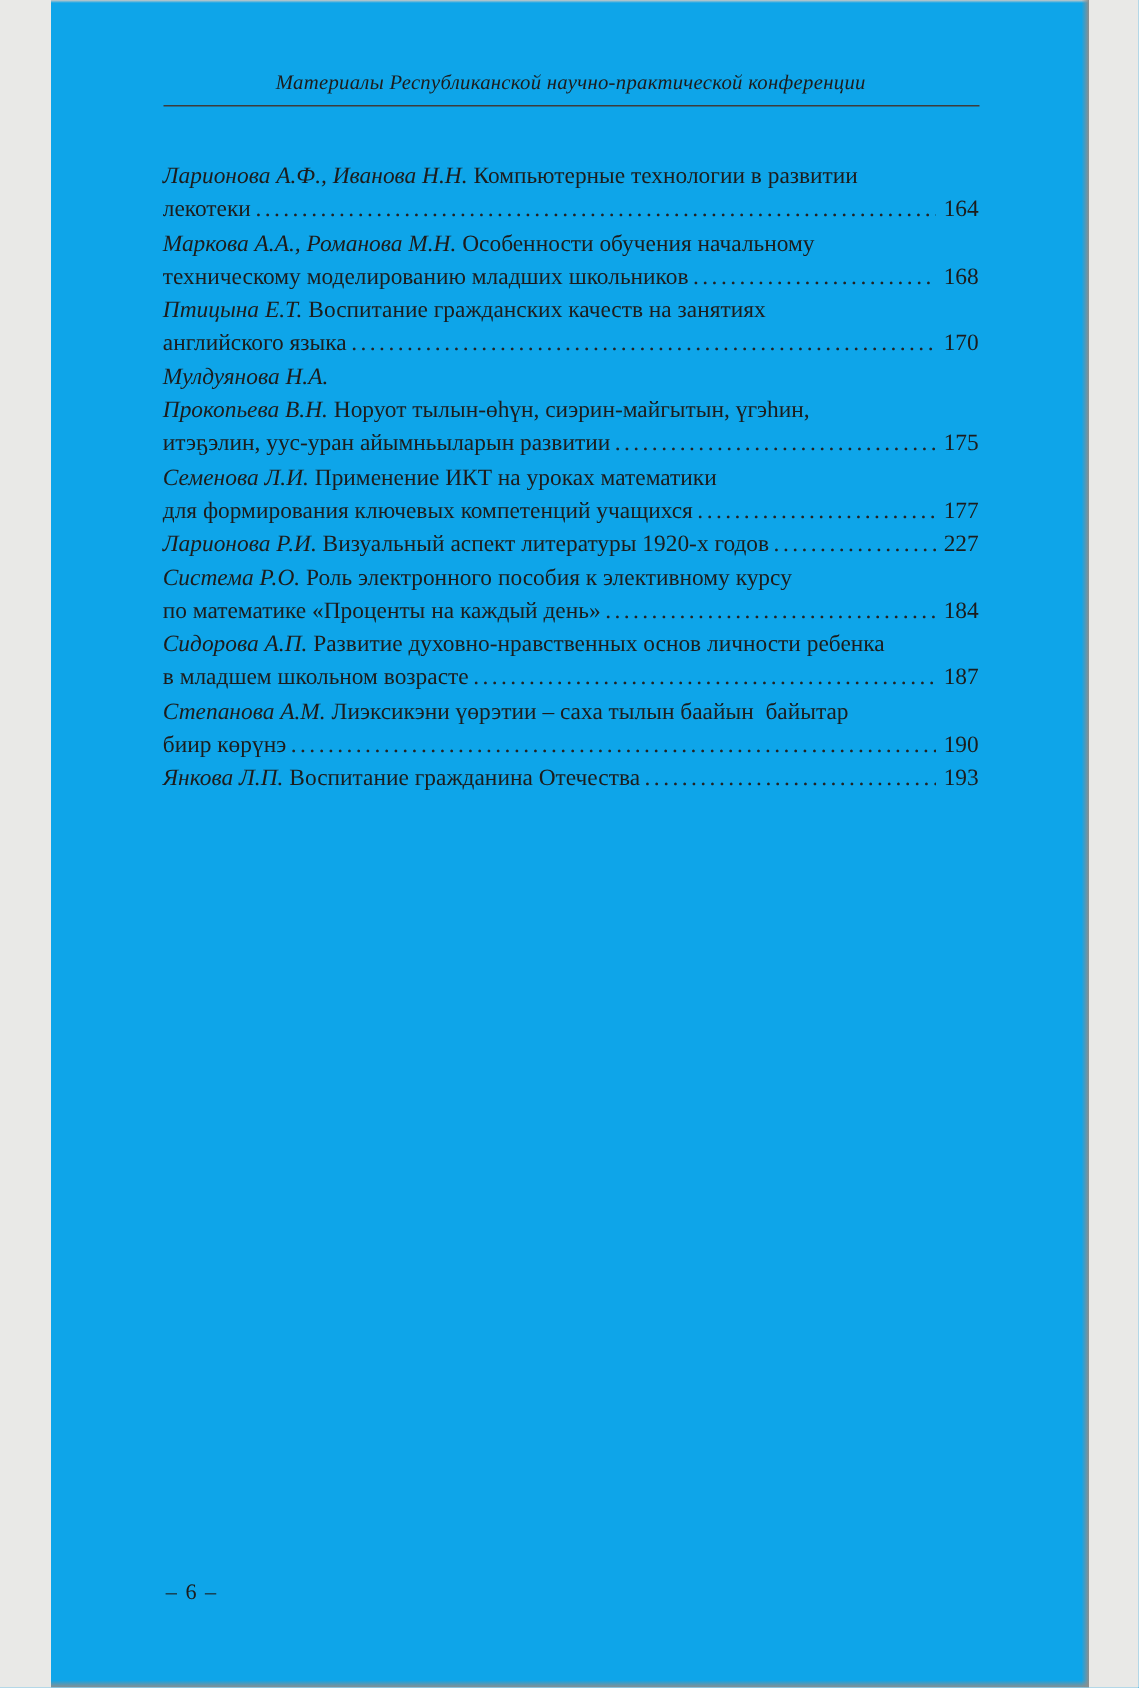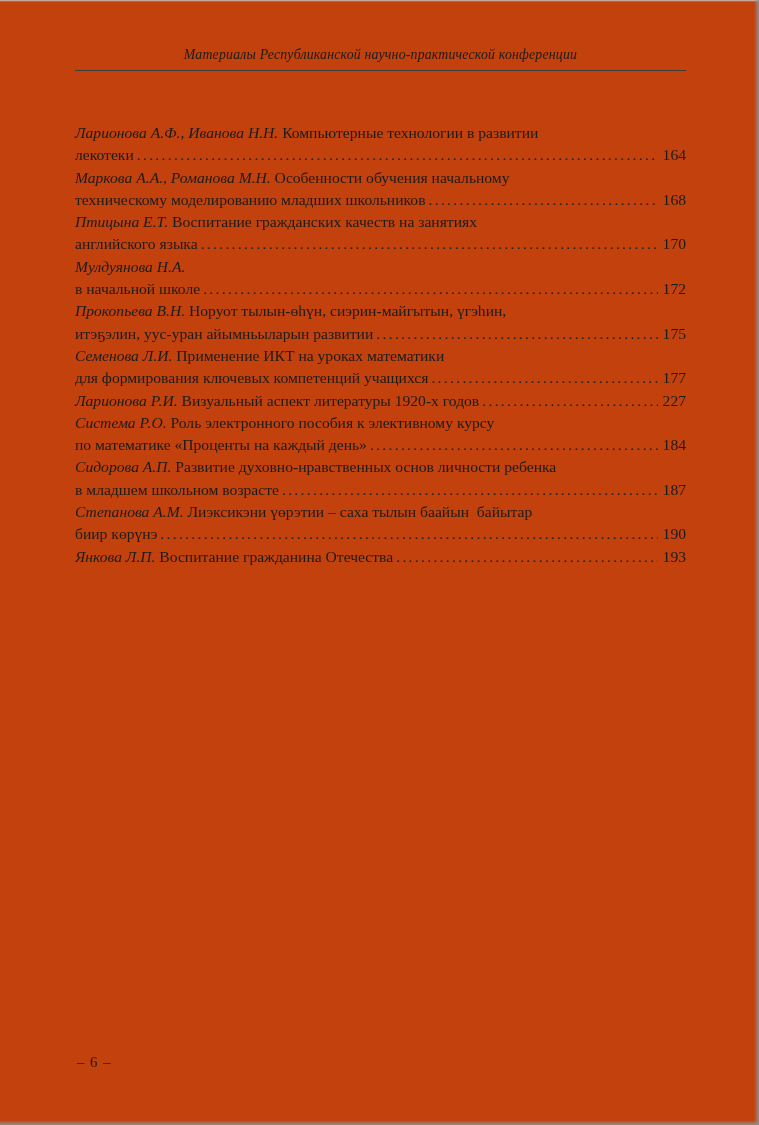--- a/index.html
+++ b/index.html
@@ -1,21 +1,21 @@
 <!DOCTYPE html>
 <html><head>
 <meta charset="utf-8">
 <style>
   html, body { margin: 0; padding: 0; background: #e9e9e7; }
   .page {
     position: relative;
-    width: 759px;
+    width: 692px;
     height: 1125px;
     margin: 0 auto;
-    background: #c2410c;
+    background: #0ea5e9;
     font-family: "Liberation Serif", "DejaVu Serif", serif;
     color: #1c1c1c;
     overflow: hidden;
     box-sizing: border-box;
   }
   .content {
     position: absolute;
     left: 75px;
     right: 73px;
     top: 0;
@@ -23,21 +23,21 @@
   .header {
     text-align: center;
     font-style: italic;
     font-size: 13.8px;
     letter-spacing: 0.2px;
     padding-top: 47px;
     padding-bottom: 7px;
     border-bottom: 1.4px solid #3c3c3c;
   }
   .toc {
-    margin-top: 51px;
+    margin-top: 36px;
     font-size: 15.6px;
     line-height: 22.3px;
   }
   .toc-entry { margin: 0; }
   .toc-line {
     display: flex;
     align-items: baseline;
   }
   .toc-line span { white-space: pre; }
   .author { font-style: italic; }
@@ -119,25 +119,20 @@
           </div>
           <div class="toc-line">
             <span class="title">английского языка</span>
             <span class="dots"></span>
             <span class="page-num">170</span>
           </div>
         </div>
         <div class="toc-entry">
           <div class="toc-line">
             <span class="author">Мулдуянова Н.А.</span>
-          </div>
-          <div class="toc-line">
-            <span class="title">в начальной школе</span>
-            <span class="dots"></span>
-            <span class="page-num">172</span>
           </div>
         </div>
         <div class="toc-entry">
           <div class="toc-line">
             <span class="author">Прокопьева В.Н.</span>
             <span class="title"> Норуот тылын-өһүн, сиэрин-майгытын, үгэһин,</span>
           </div>
           <div class="toc-line">
             <span class="title">итэҕэлин, уус-уран айымньыларын развитии</span>
             <span class="dots"></span>

